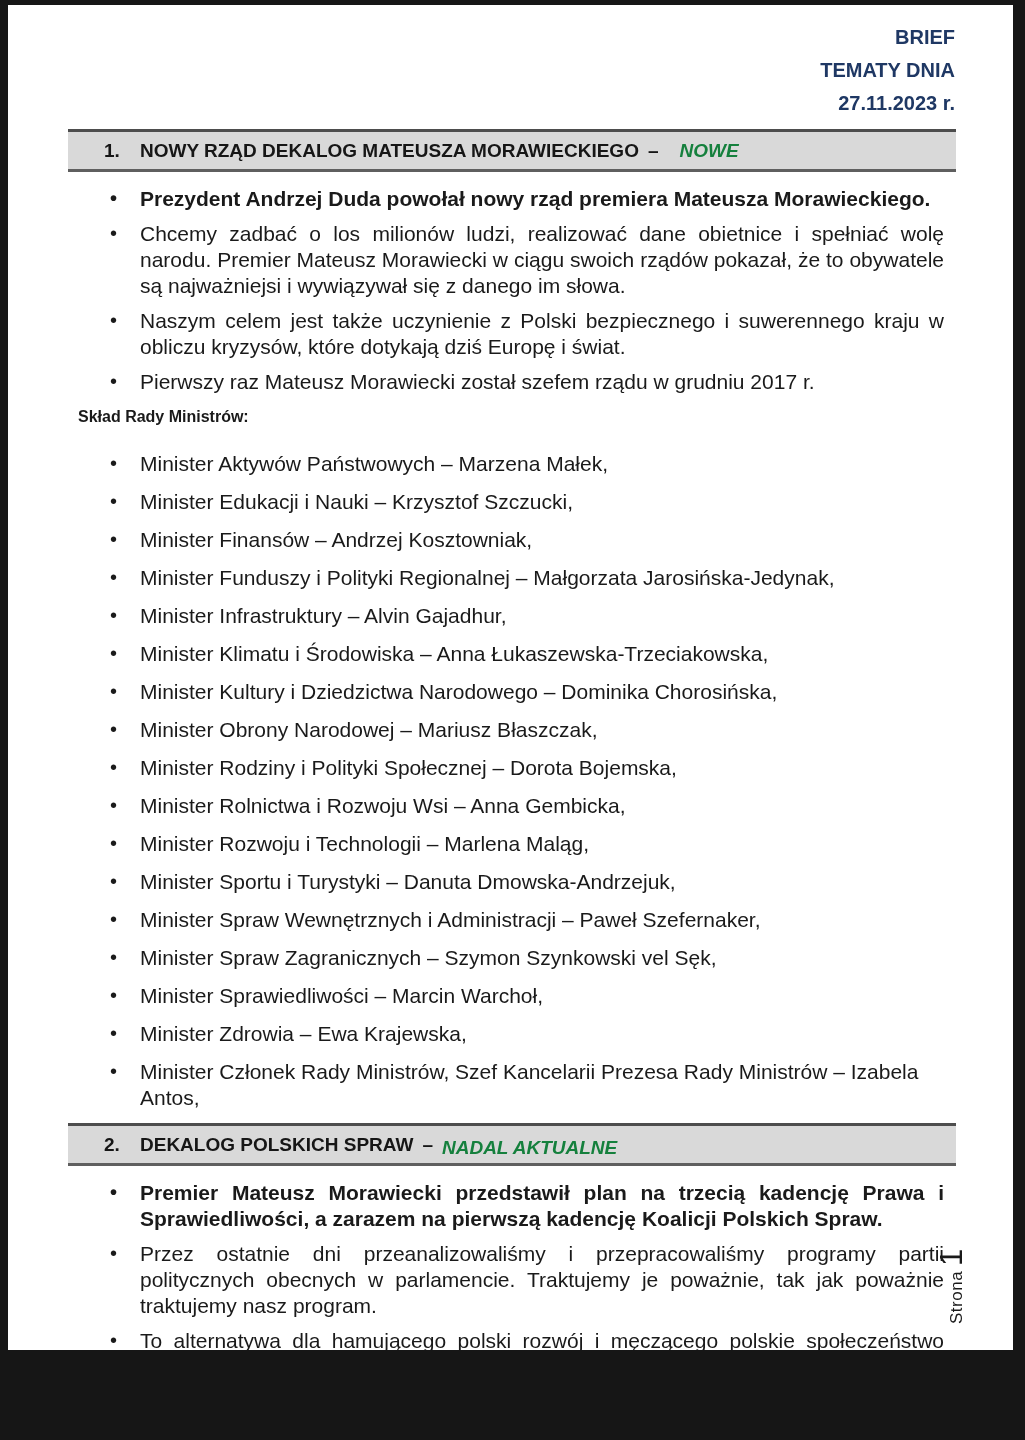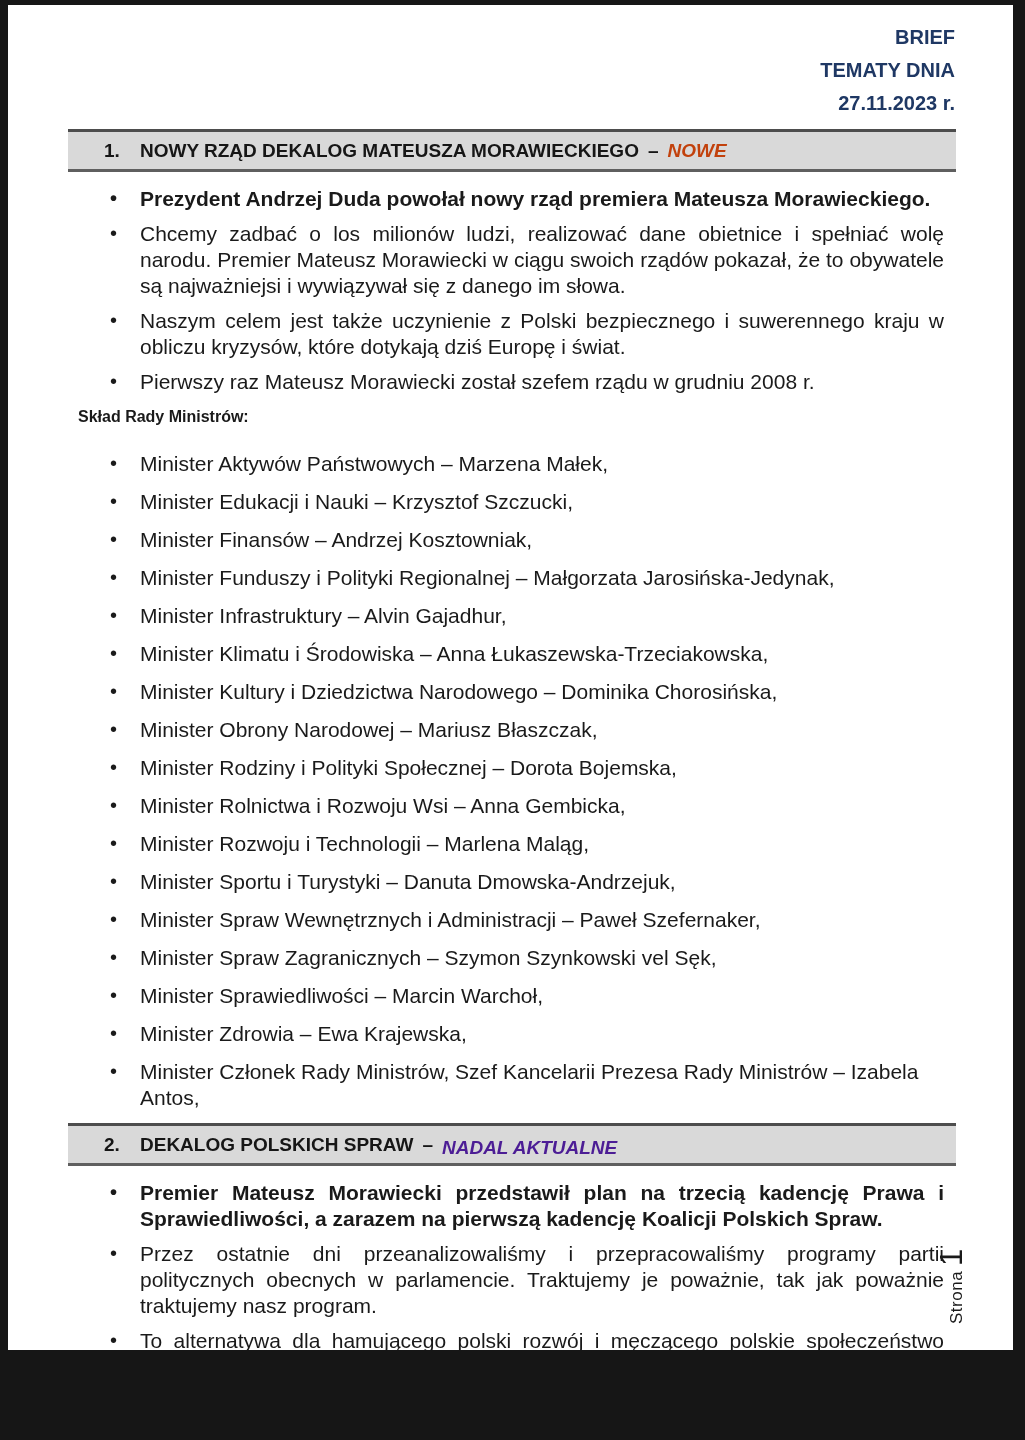--- a/index.html
+++ b/index.html
@@ -99,28 +99,28 @@
   <div class="doc-header">
     <div>BRIEF</div>
     <div>TEMATY DNIA</div>
     <div>27.11.2023 r.</div>
   </div>
 
   <div class="section-bar">
     <span class="num">1.</span>
     <span>NOWY RZĄD DEKALOG MATEUSZA MORAWIECKIEGO</span>
     <span class="dash">–</span>
-    <span class="tag" style="color: #c2410c;">NOWE</span>
+    <span class="tag" style="color: #15803d; margin-left: 12px;">NOWE</span>
   </div>
 
   <ul class="bullets">
     <li class="bold">Prezydent Andrzej Duda powołał nowy rząd premiera Mateusza Morawieckiego.</li>
     <li class="justify">Chcemy zadbać o los milionów ludzi, realizować dane obietnice i spełniać wolę narodu. Premier Mateusz Morawiecki w ciągu swoich rządów pokazał, że to obywatele są najważniejsi i wywiązywał się z danego im słowa.</li>
     <li class="justify">Naszym celem jest także uczynienie z Polski bezpiecznego i suwerennego kraju w obliczu kryzysów, które dotykają dziś Europę i świat.</li>
-    <li>Pierwszy raz Mateusz Morawiecki został szefem rządu w grudniu 2008 r.</li>
+    <li>Pierwszy raz Mateusz Morawiecki został szefem rządu w grudniu 2017 r.</li>
   </ul>
 
   <div class="subheading">Skład Rady Ministrów:</div>
 
   <ul class="bullets ministers">
     <li>Minister Aktywów Państwowych – Marzena Małek,</li>
     <li>Minister Edukacji i Nauki – Krzysztof Szczucki,</li>
     <li>Minister Finansów – Andrzej Kosztowniak,</li>
     <li>Minister Funduszy i Polityki Regionalnej – Małgorzata Jarosińska-Jedynak,</li>
     <li>Minister Infrastruktury – Alvin Gajadhur,</li>
@@ -135,21 +135,21 @@
     <li>Minister Spraw Zagranicznych – Szymon Szynkowski vel Sęk,</li>
     <li>Minister Sprawiedliwości – Marcin Warchoł,</li>
     <li>Minister Zdrowia – Ewa Krajewska,</li>
     <li>Minister Członek Rady Ministrów, Szef Kancelarii Prezesa Rady Ministrów – Izabela Antos,</li>
   </ul>
 
   <div class="section-bar">
     <span class="num">2.</span>
     <span>DEKALOG POLSKICH SPRAW</span>
     <span class="dash">–</span>
-    <span class="tag" style="color: #4c1d95; margin-top: 6px;">NADAL AKTUALNE</span>
+    <span class="tag" style="color: #15803d; margin-top: 6px;">NADAL AKTUALNE</span>
   </div>
 
   <ul class="bullets">
     <li class="bold justify">Premier Mateusz Morawiecki przedstawił plan na trzecią kadencję Prawa i Sprawiedliwości, a zarazem na pierwszą kadencję Koalicji Polskich Spraw.</li>
     <li class="justify">Przez ostatnie dni przeanalizowaliśmy i przepracowaliśmy programy partii politycznych obecnych w parlamencie. Traktujemy je poważnie, tak jak poważnie traktujemy nasz program.</li>
     <li class="justify">To alternatywa dla hamującego polski rozwój i męczącego polskie społeczeństwo systemu niemocy, którego symbolem jest aktualny lider opozycji.</li>
   </ul>
 
   <div class="page-num">
     <span class="label">Strona</span>

